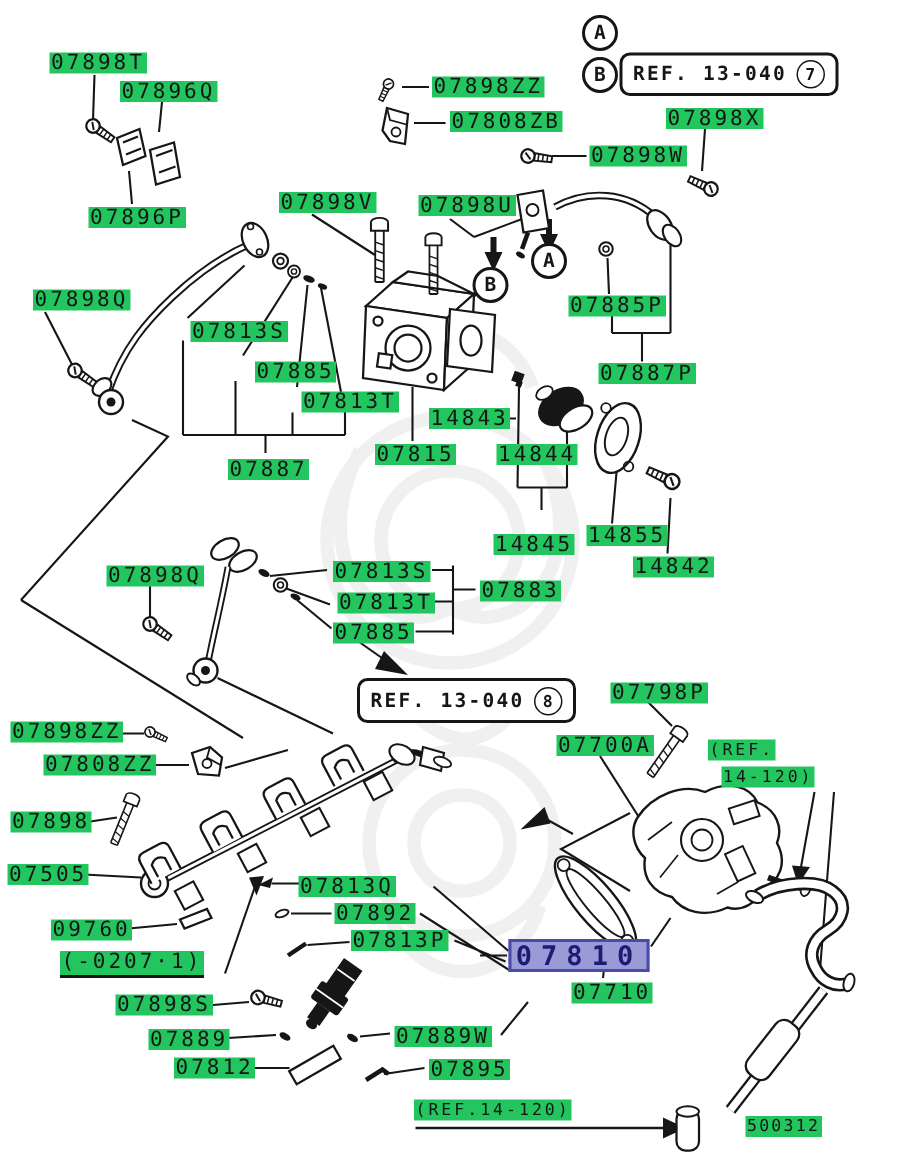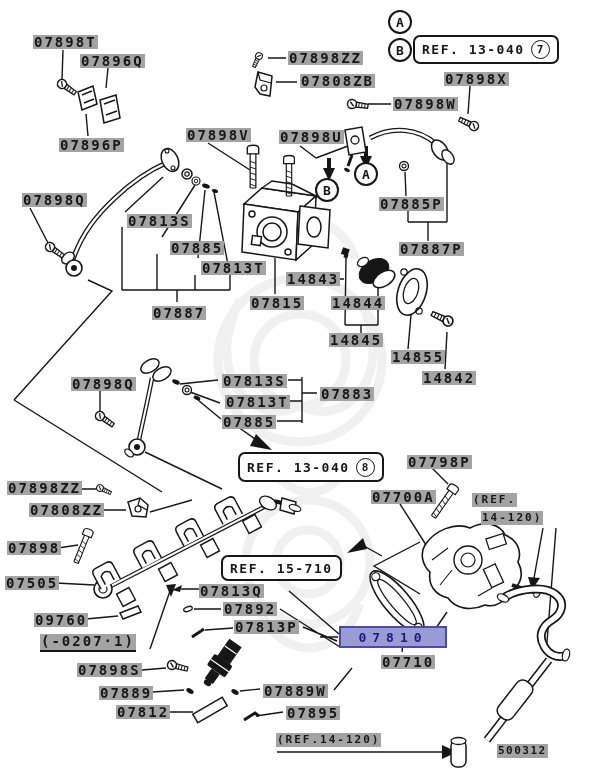--- a/index.html
+++ b/index.html
@@ -1,33 +1,33 @@
 <!DOCTYPE html>
 <html><head>
 <meta charset="utf-8">
 <style>
   html,body{margin:0;padding:0;background:#fff;}
   #stage{position:relative;width:609px;height:768px;background:#ffffff;overflow:hidden;
          font-family:"DejaVu Sans Mono","Liberation Mono",monospace;}
   #art{position:absolute;left:0;top:0;z-index:1;}
-  .lbl{position:absolute;z-index:3;font-size:14px;font-weight:bold;color:#161616;
-       letter-spacing:2px;line-height:14px;white-space:nowrap;background:#a3a3a3;padding:0 1px;}
+  .lbl{position:absolute;z-index:3;font-size:14px;font-weight:normal;color:#161616;
+       letter-spacing:2px;line-height:14px;white-space:nowrap;background:#22c55e;padding:0 1px;}
   .lbl.sm{font-size:11px;}
   .lbl.u{border-bottom:2px solid #161616;padding-bottom:2px;}
   .refbox{position:absolute;z-index:4;display:flex;align-items:center;gap:6px;
           border:2px solid #161616;border-radius:7px;background:#fff;padding:0 7px;
           font-size:13px;font-weight:bold;letter-spacing:1.5px;color:#161616;white-space:nowrap;}
   .circ{display:inline-flex;align-items:center;justify-content:center;width:17px;height:17px;
         border:1.6px solid #161616;border-radius:50%;font-size:11px;font-weight:bold;
         letter-spacing:0;flex:0 0 auto;}
   .marker-circ{position:absolute;z-index:4;width:20px;height:20px;border:2px solid #161616;
         border-radius:50%;background:#fff;display:flex;align-items:center;justify-content:center;
         font-size:13px;font-weight:bold;color:#161616;}
   .hl{position:absolute;z-index:4;display:flex;align-items:center;justify-content:center;
-      width:108px;height:22px;font-size:13px;font-weight:bold;letter-spacing:6px;
+      width:94px;height:22px;font-size:18px;font-weight:bold;letter-spacing:6px;
       border:2px solid;box-sizing:border-box;}
   .svgline{stroke:#161616;stroke-width:1.4;fill:none;}
 </style>
 </head>
 <body>
 
 <div id="stage">
 
 <svg id="art" width="609" height="768" viewBox="0 0 609 768">
   <defs>
@@ -347,23 +347,20 @@
   <span>REF. 13-040</span>
   <span class="circ">7</span>
 </div>
 
 <div class="marker-circ" style="left:354px;top:162px">A</div>
 <div class="marker-circ" style="left:315px;top:178px">B</div>
 
 <div class="refbox" style="left:238px;top:452px;height:26px">
   <span>REF. 13-040</span>
   <span class="circ">8</span>
-</div>
-<div class="refbox" style="left:221px;top:555px;height:22px;font-size:13px">
-  <span>REF. 15-710</span>
 </div>
 
 <div class="hl" style="left: 339px; top: 626px; background: rgb(154, 154, 214); border-color: rgb(74, 74, 168); color: rgb(28, 28, 116);">07810</div>
 
 <div class="lbl" style="left:33px;top:35px">07898T</div>
 <div class="lbl" style="left:80px;top:54px">07896Q</div>
 <div class="lbl" style="left:59px;top:138px">07896P</div>
 <div class="lbl" style="left:288px;top:51px">07898ZZ</div>
 <div class="lbl" style="left:300px;top:74px">07808ZB</div>
 <div class="lbl" style="left:186px;top:128px">07898V</div>
@@ -371,21 +368,21 @@
 <div class="lbl" style="left:444px;top:72px">07898X</div>
 <div class="lbl" style="left:393px;top:97px">07898W</div>
 <div class="lbl" style="left:22px;top:193px">07898Q</div>
 <div class="lbl" style="left:127px;top:214px">07813S</div>
 <div class="lbl" style="left:170px;top:241px">07885</div>
 <div class="lbl" style="left:201px;top:261px">07813T</div>
 <div class="lbl" style="left:152px;top:306px">07887</div>
 <div class="lbl" style="left:250px;top:296px">07815</div>
 <div class="lbl" style="left:286px;top:272px">14843</div>
 <div class="lbl" style="left:331px;top:296px">14844</div>
-<div class="lbl" style="left:329px;top:333px">14845</div>
+<div class="lbl" style="left:329px;top:356px">14845</div>
 <div class="lbl" style="left:391px;top:350px">14855</div>
 <div class="lbl" style="left:422px;top:371px">14842</div>
 <div class="lbl" style="left:379px;top:197px">07885P</div>
 <div class="lbl" style="left:399px;top:242px">07887P</div>
 <div class="lbl" style="left:71px;top:377px">07898Q</div>
 <div class="lbl" style="left:222px;top:374px">07813S</div>
 <div class="lbl" style="left:225px;top:395px">07813T</div>
 <div class="lbl" style="left:222px;top:415px">07885</div>
 <div class="lbl" style="left:320px;top:387px">07883</div>
 <div class="lbl" style="left:407px;top:455px">07798P</div>

